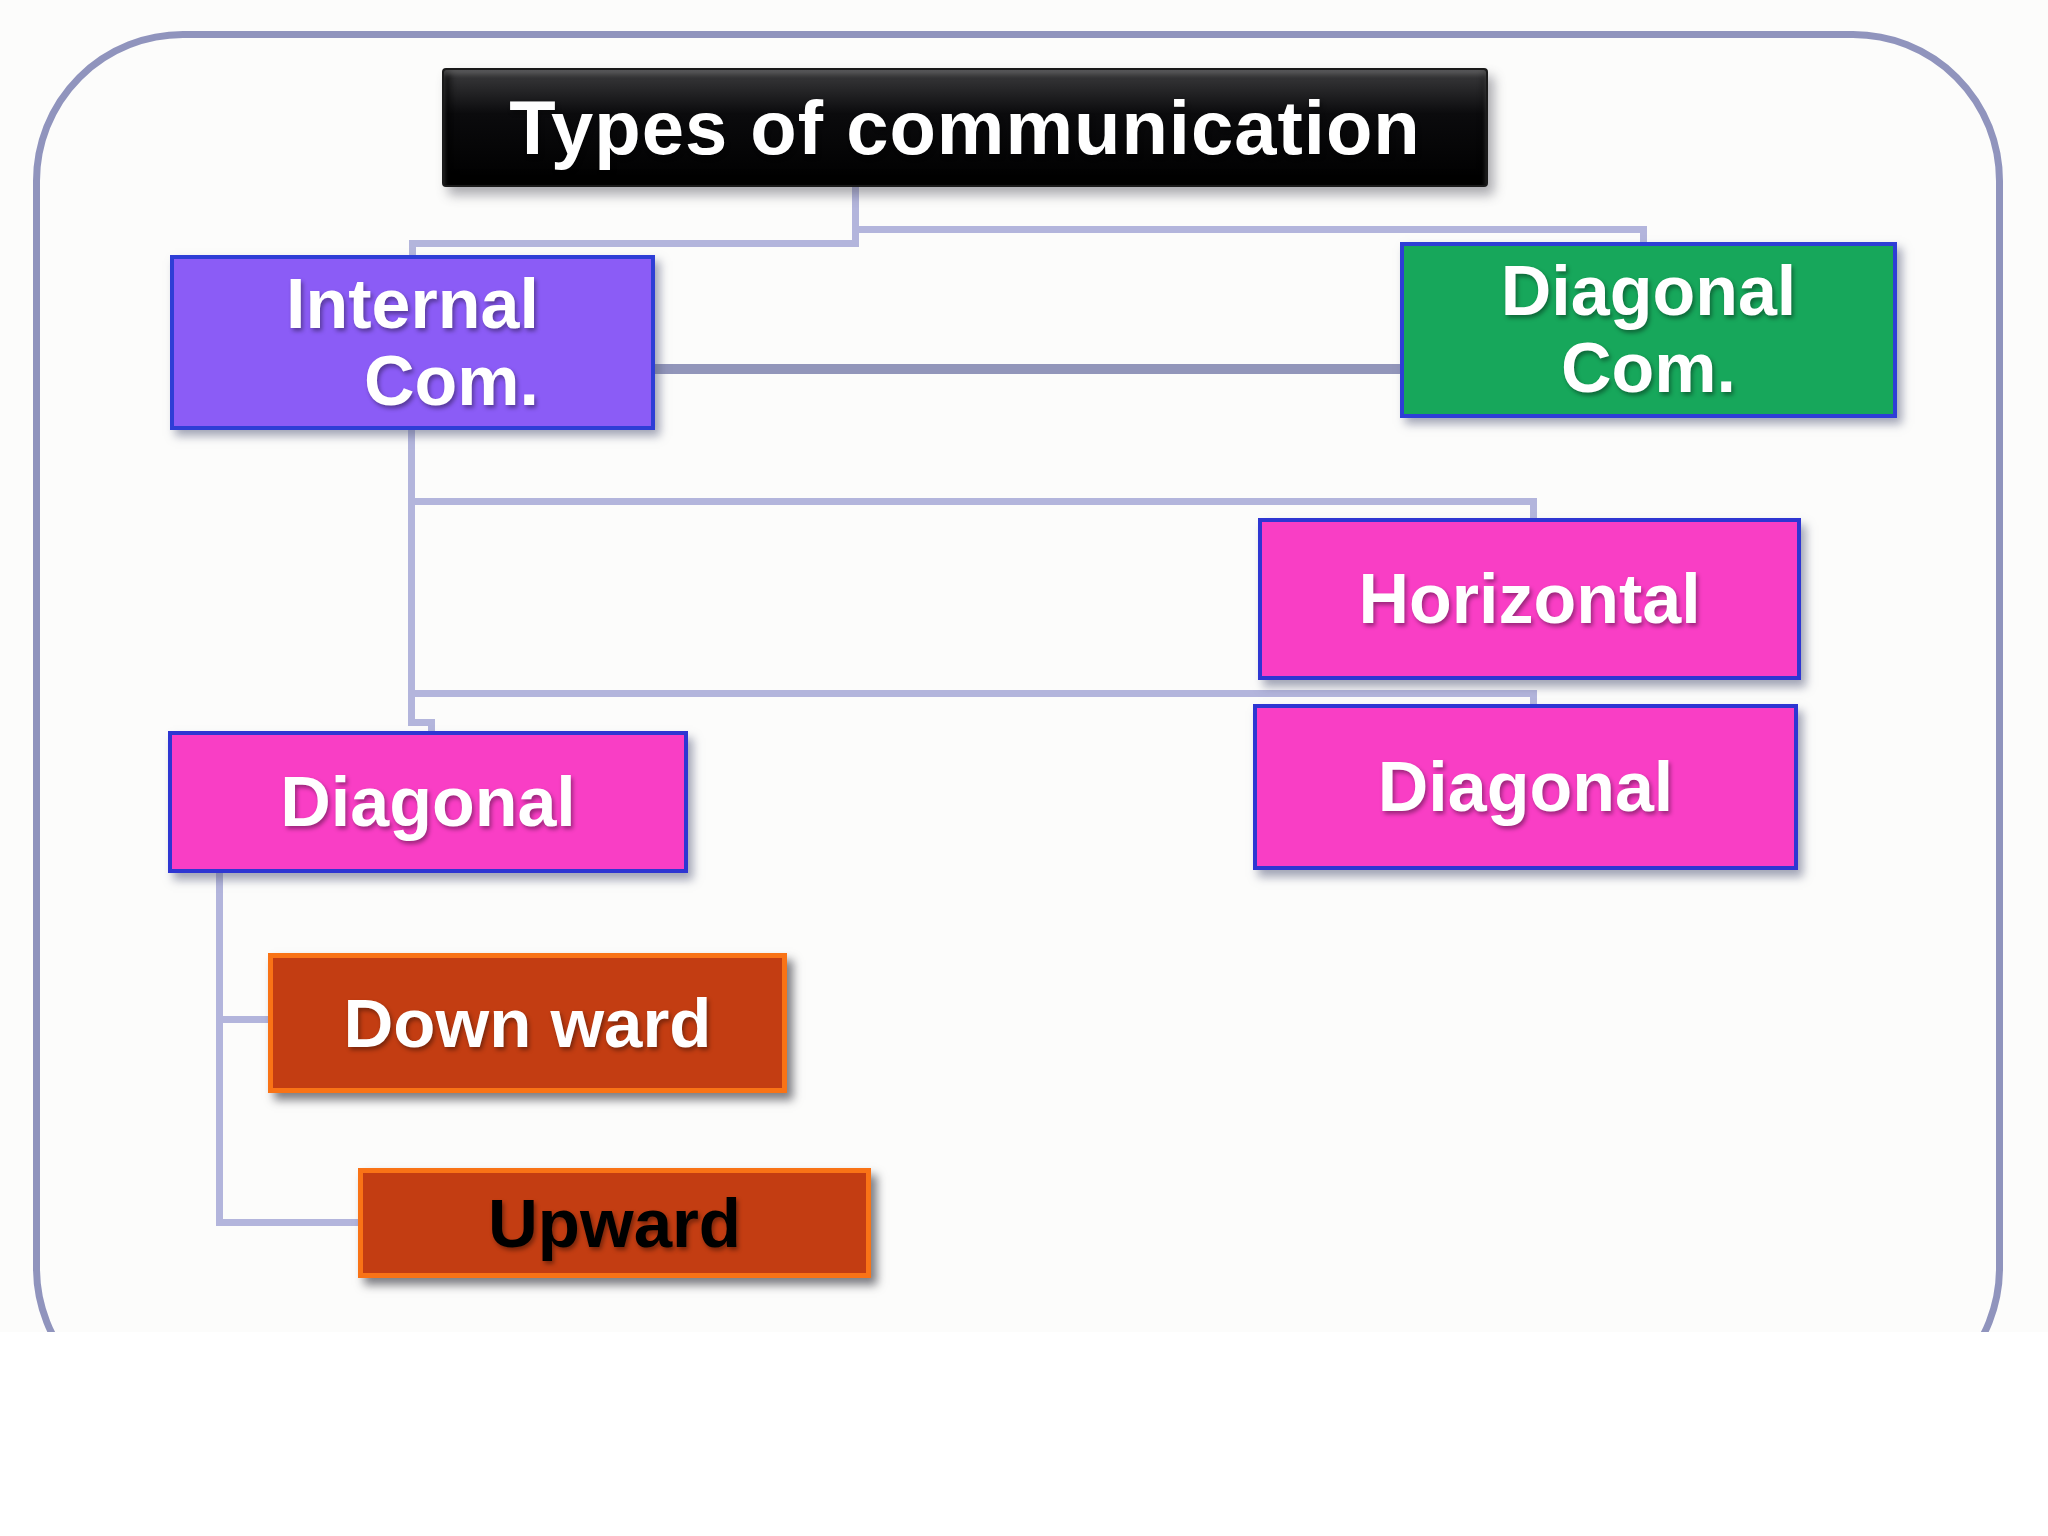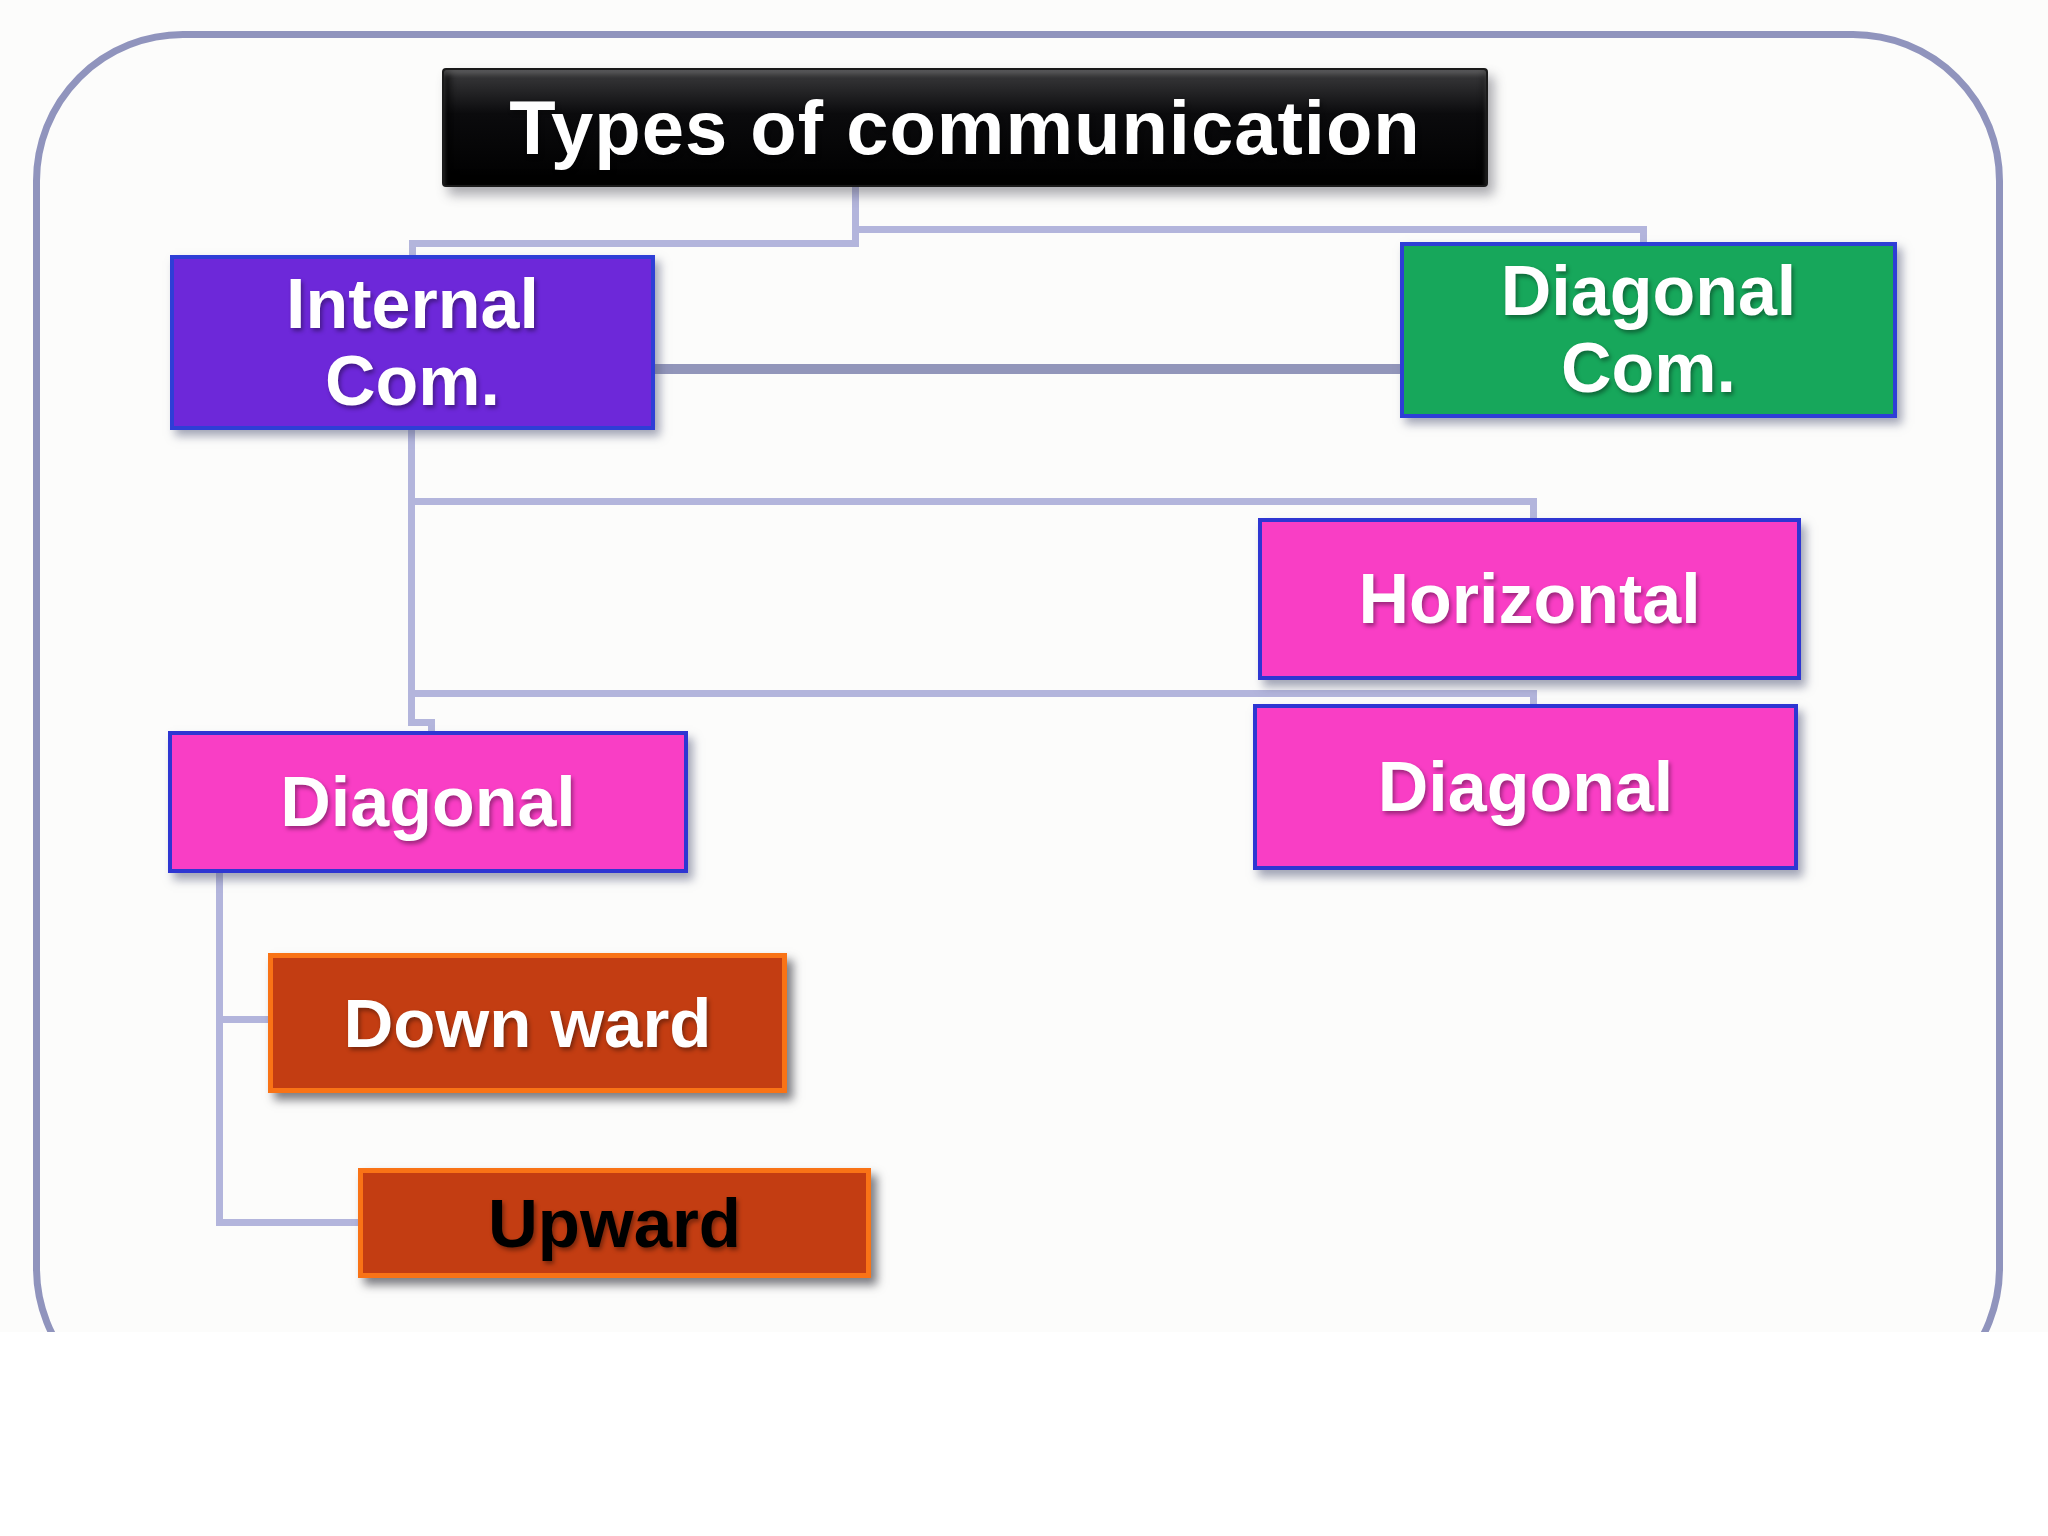--- a/index.html
+++ b/index.html
@@ -85,21 +85,21 @@
   <div class="line h c-jog-h"></div>
   <div class="line v c-jog-v"></div>
   <div class="line v c-vert-down"></div>
   <div class="line h c-down-stub"></div>
   <div class="line h c-up-stub"></div>
 
   <div class="node title-node" style="background-color: rgb(11, 11, 13); color: rgb(255, 255, 255);">
     <span class="lbl">Types of communication</span>
   </div>
 
-  <div class="node green n-internal" style="background-color: #6d28d9; color: rgb(255, 255, 255);">
+  <div class="node green n-internal" style="background-color: #8b5cf6; color: rgb(255, 255, 255); text-align: right;">
     <span class="lbl">Internal
 Com.</span>
   </div>
 
   <div class="node green n-external" style="background-color: rgb(23, 167, 91); color: rgb(255, 255, 255);">
     <span class="lbl">Diagonal
 Com.</span>
   </div>
 
   <div class="node pink n-diagonal" style="background-color: rgb(249, 62, 197); color: rgb(255, 255, 255);">

